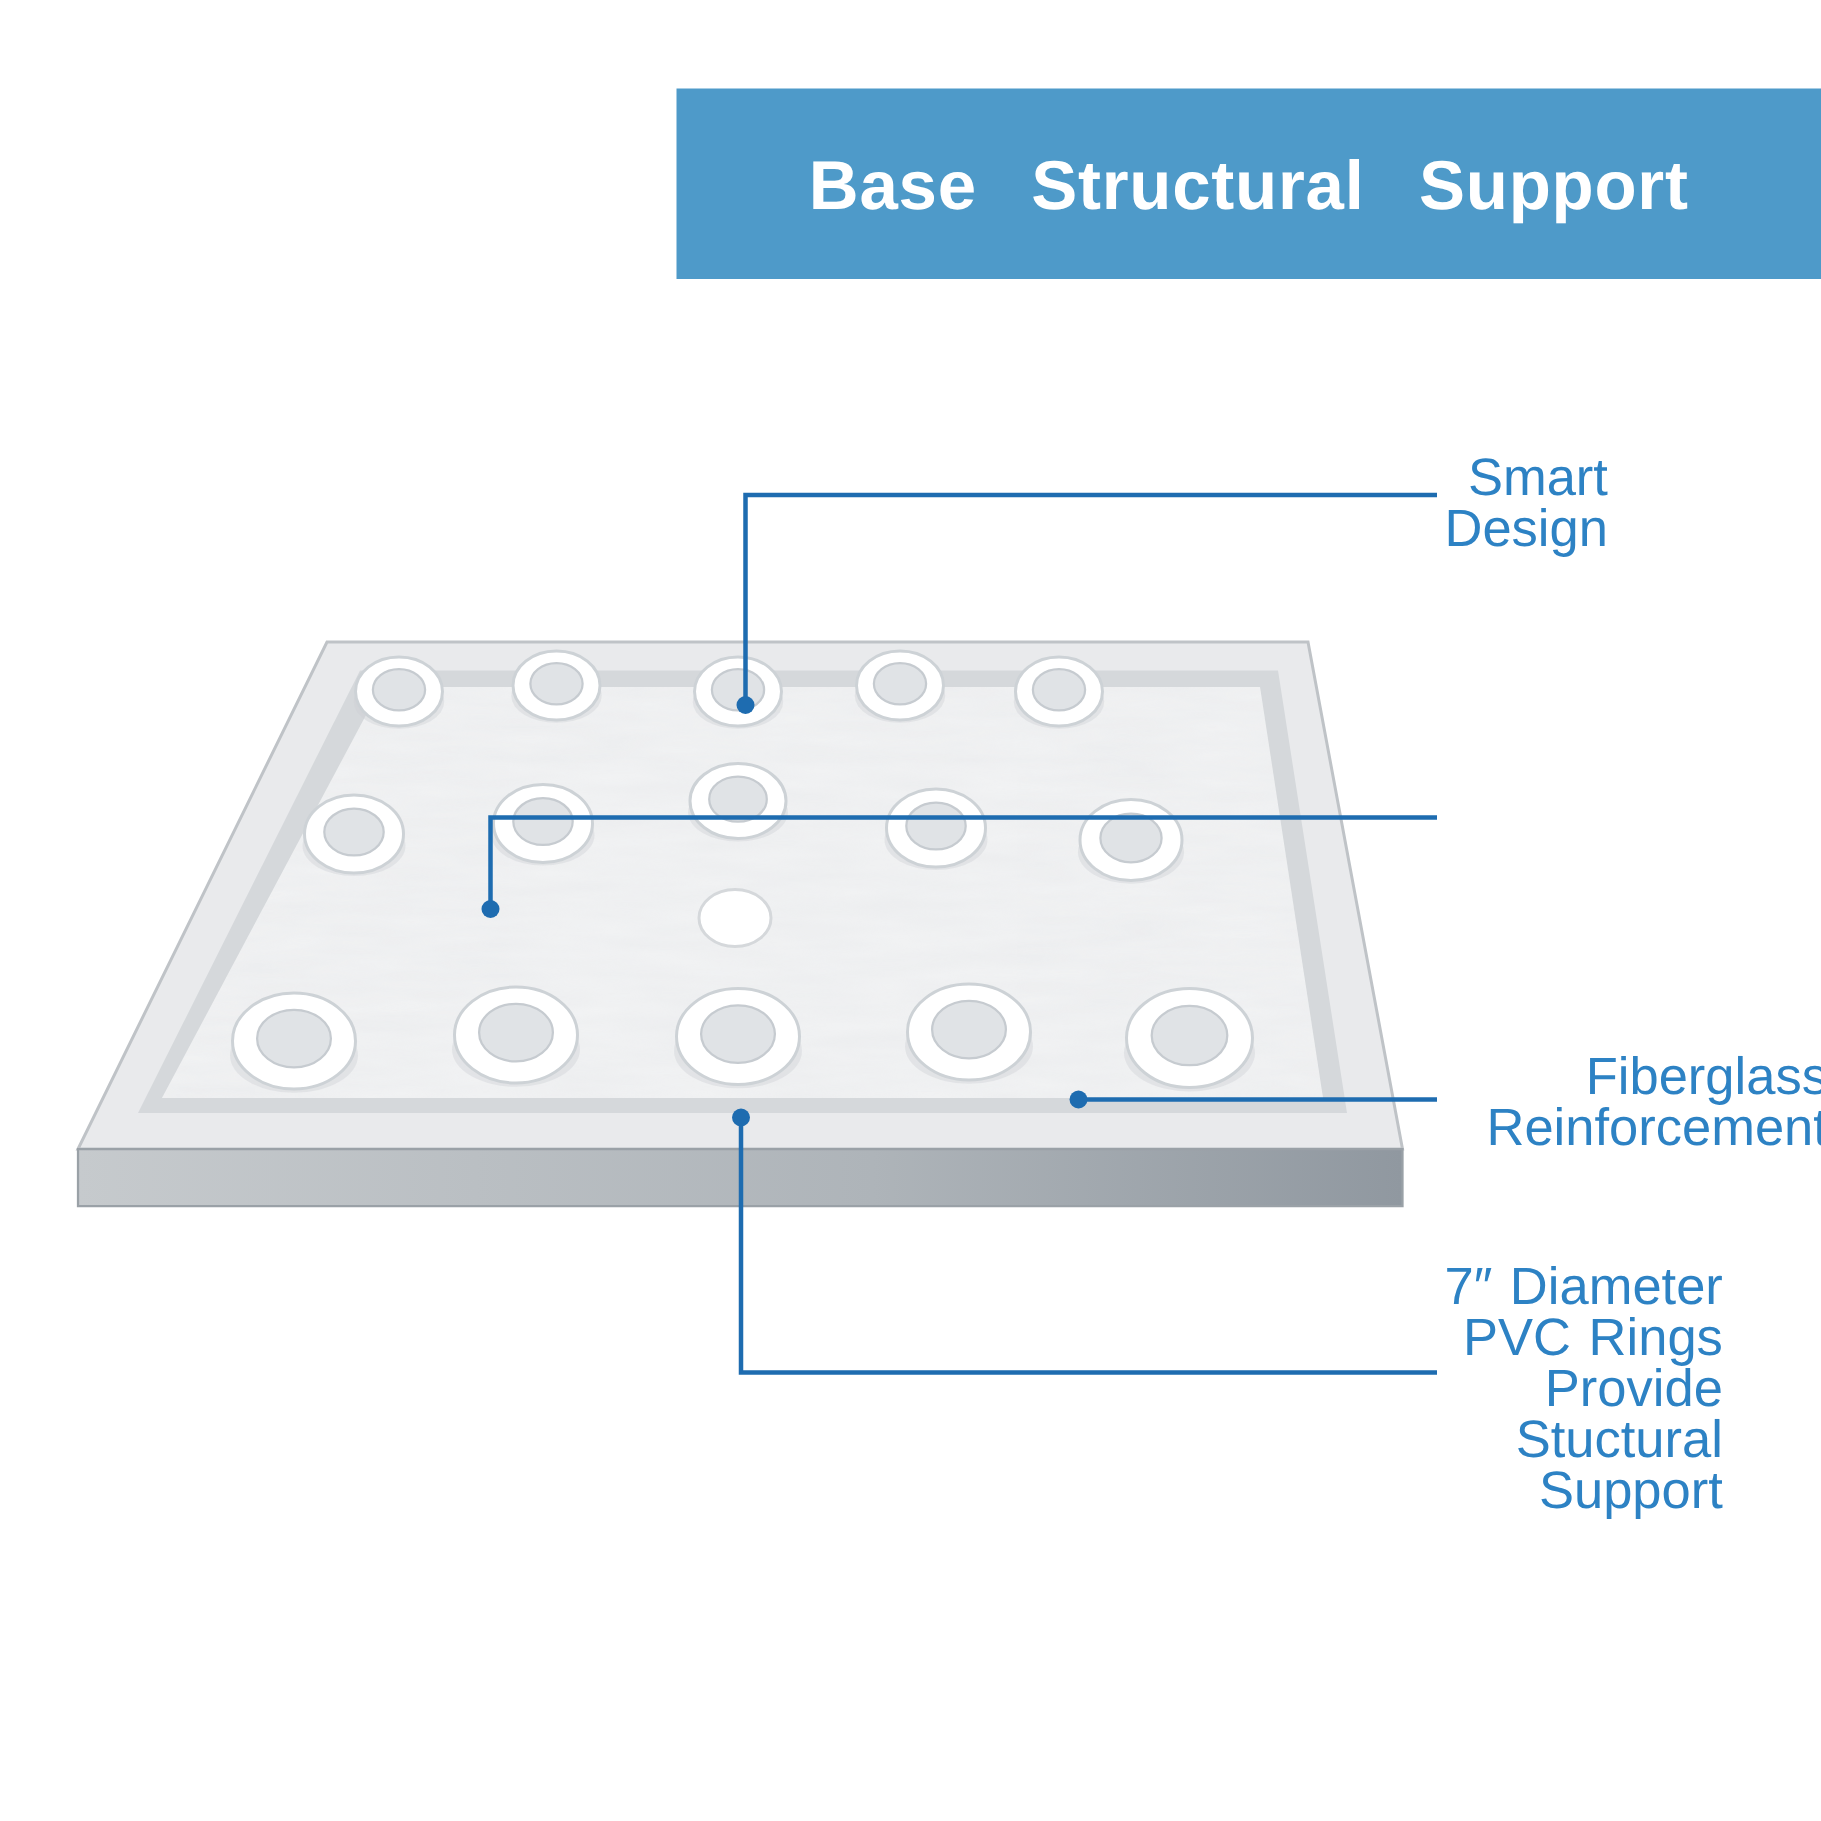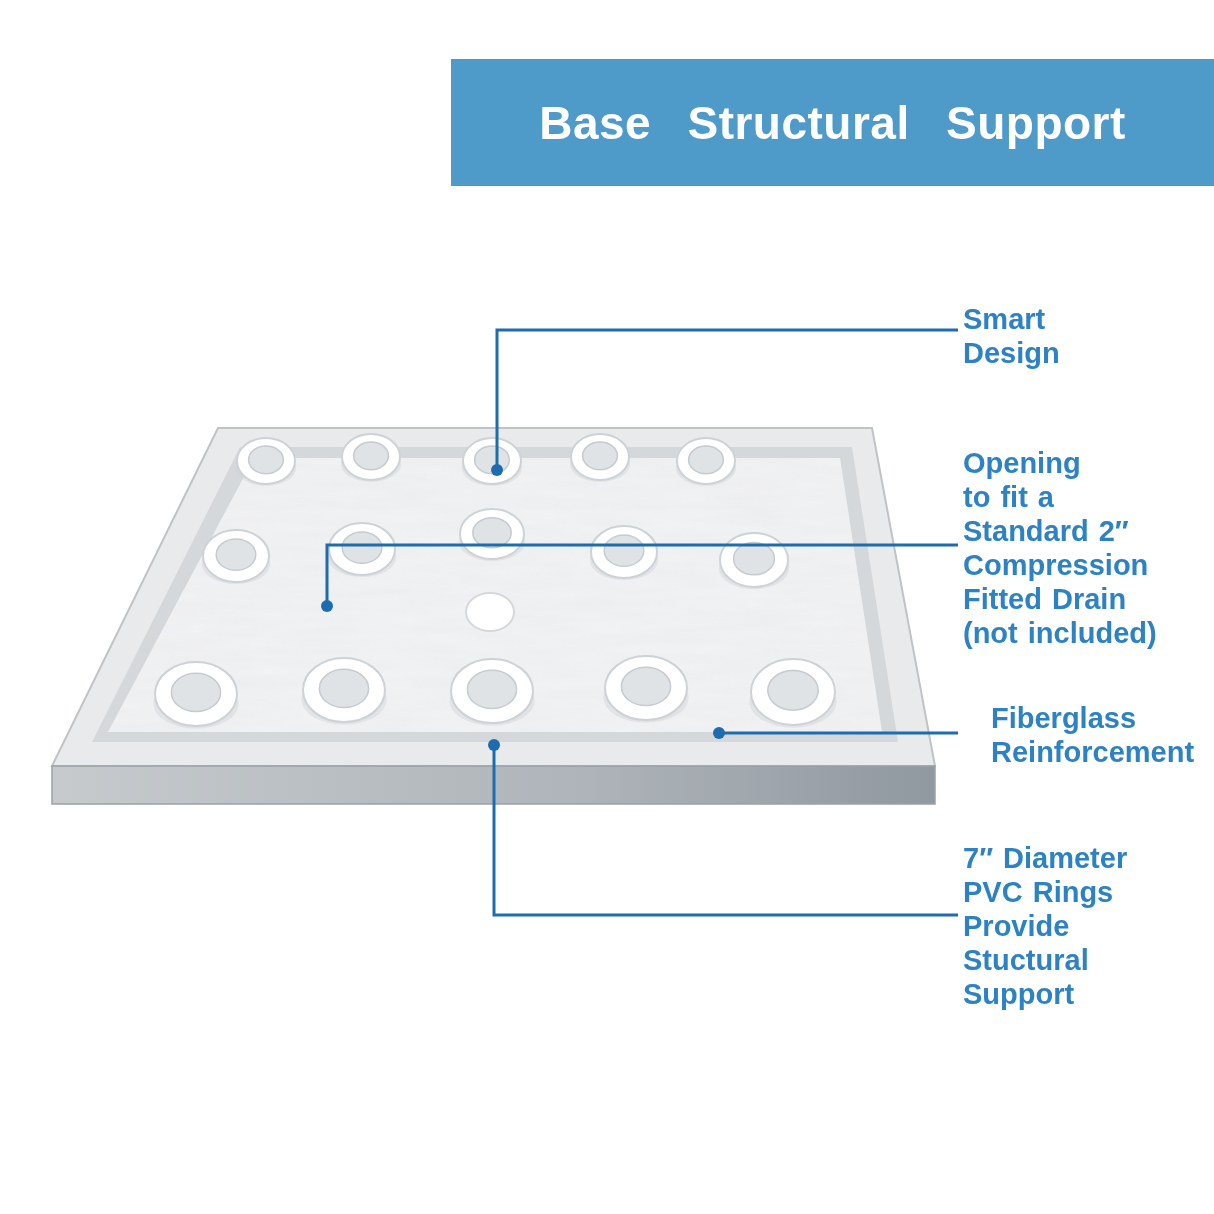--- a/index.html
+++ b/index.html
@@ -3,35 +3,35 @@
 <meta charset="utf-8">
 <style>
   :root{
     --header-bg:#4e9ac9;
     --label:#2d82c4;
     --line:#1e6cb0;
   }
   html,body{margin:0;padding:0;background:#fff;}
   .canvas{
     position:relative;width:1214px;height:1214px;background:#ffffff;
-    font-family:"Liberation Sans",sans-serif;overflow:hidden;
+    font-family:"Liberation Sans",sans-serif;overflow:hidden;text-align:right;
   }
   .header{
     position:absolute;left:451px;top:59px;width:763px;height:127px;
     background:var(--header-bg);
     display:flex;align-items:center;justify-content:center;
   }
   .header .title{
     color:#ffffff;font-size:46px;font-weight:bold;
     word-spacing:0.5em;letter-spacing:0.5px;white-space:nowrap;
   }
   .scene{position:absolute;left:0;top:0;width:1214px;height:1214px;}
   .callout-label{
     position:absolute;color:var(--label);
-    font-size:29px;font-weight:bold;line-height:34px;
+    font-size:35px;font-weight:normal;line-height:34px;
     white-space:pre-line;word-spacing:2px;
   }
   .lbl-smart{left:963px;top:302px;}
   .lbl-opening{left:963px;top:446px;}
   .lbl-fiber{left:963px;top:701px;margin-left:28px;}
   .lbl-pvc{left:963px;top:841px;}
   .footer{
     position:absolute;left:62px;top:1043px;width:780px;
     color:var(--label);font-size:28px;font-weight:bold;line-height:37px;
     white-space:pre-line;word-spacing:4px;
@@ -172,26 +172,20 @@
       <circle class="callout-dot" cx="719" cy="733" r="6"></circle>
     </g>
     <g>
       <polyline class="callout-line" points="958,915 494,915 494,750"></polyline>
       <circle class="callout-dot" cx="494" cy="745" r="6"></circle>
     </g>
   </svg>
 
   <div class="callout-label lbl-smart">Smart
 Design</div>
-  <div class="callout-label lbl-opening">Opening
-to fit a
-Standard 2″
-Compression
-Fitted Drain
-(not included)</div>
   <div class="callout-label lbl-fiber">Fiberglass
 Reinforcement</div>
   <div class="callout-label lbl-pvc">7″ Diameter
 PVC Rings
 Provide
 Stuctural
 Support</div>
 
 
 </div>

